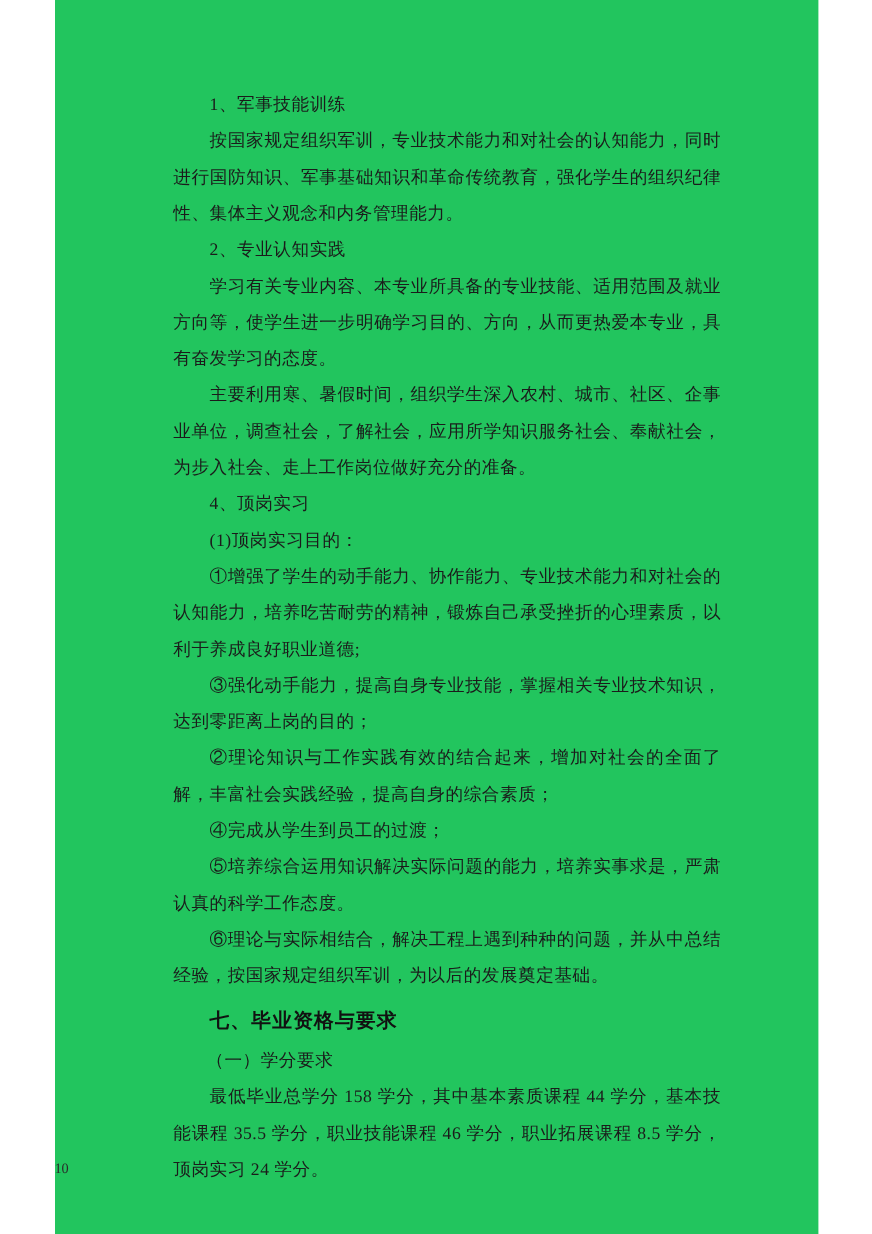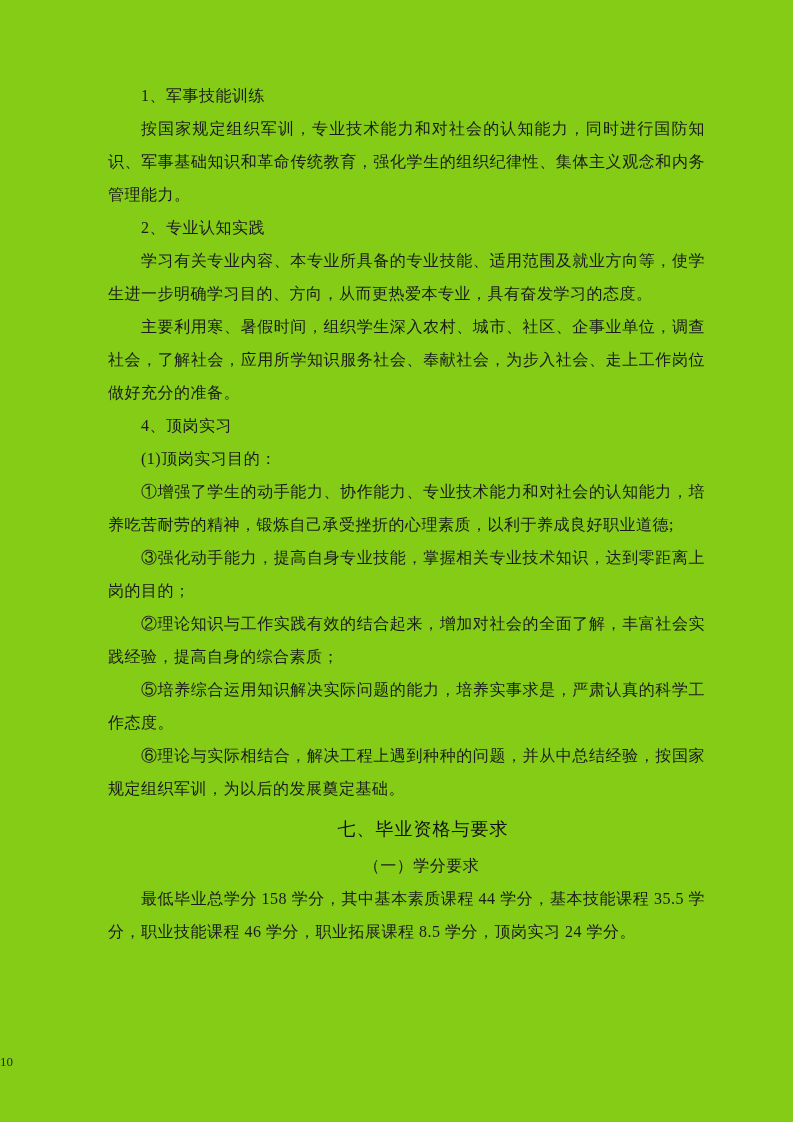--- a/index.html
+++ b/index.html
@@ -1,22 +1,22 @@
 <!DOCTYPE html>
 <html><head>
 <meta charset="utf-8">
 <style>
   * { margin: 0; padding: 0; box-sizing: border-box; }
   html, body { background: #ffffff; }
   .page {
     position: relative;
-    width: 793px;
+    width: 694px;
     height: 1122px;
     margin: 0 auto;
-    background: #84cc16;
+    background: #22c55e;
     padding: 79px 88px 0 108px;
     font-family: "Liberation Serif", "DejaVu Serif", serif;
     color: #1b1b1b;
     overflow: hidden;
   }
   .para {
     font-size: 16px;
     line-height: 33px;
     letter-spacing: 0.5px;
     text-align: justify;
@@ -24,34 +24,34 @@
   }
   .line-item {
     font-size: 16px;
     line-height: 33px;
     letter-spacing: 0.5px;
     text-align: left;
     text-indent: 33px;
   }
   .section-heading {
     font-size: 18px;
-    font-weight: 400;
+    font-weight: 700;
     line-height: 36px;
     letter-spacing: 1px;
-    text-align: center;
+    text-align: left;
     text-indent: 33px;
     margin-top: 6px;
     margin-bottom: 2px;
     color: #111111;
   }
   .subsection-heading {
     font-size: 16px;
     line-height: 33px;
     letter-spacing: 0.5px;
-    text-align: center;
+    text-align: left;
     text-indent: 30px;
   }
   .page-number {
     position: absolute;
     left: 0;
     right: 0;
     bottom: 50px;
     font-size: 13px;
     line-height: 20px;
     color: #2a2a2a;
@@ -69,20 +69,21 @@
   <p class="para">学习有关专业内容、本专业所具备的专业技能、适用范围及就业方向等，使学生进一步明确学习目的、方向，从而更热爱本专业，具有奋发学习的态度。</p>
 
   <p class="para">主要利用寒、暑假时间，组织学生深入农村、城市、社区、企事业单位，调查社会，了解社会，应用所学知识服务社会、奉献社会，为步入社会、走上工作岗位做好充分的准备。</p>
 
   <p class="line-item">4、顶岗实习</p>
   <p class="line-item">(1)顶岗实习目的：</p>
 
   <p class="para">①增强了学生的动手能力、协作能力、专业技术能力和对社会的认知能力，培养吃苦耐劳的精神，锻炼自己承受挫折的心理素质，以利于养成良好职业道德;</p>
   <p class="para">③强化动手能力，提高自身专业技能，掌握相关专业技术知识，达到零距离上岗的目的；</p>
   <p class="para">②理论知识与工作实践有效的结合起来，增加对社会的全面了解，丰富社会实践经验，提高自身的综合素质；</p>
+  <p class="para">④完成从学生到员工的过渡；</p>
   <p class="para">⑤培养综合运用知识解决实际问题的能力，培养实事求是，严肃认真的科学工作态度。</p>
   <p class="para">⑥理论与实际相结合，解决工程上遇到种种的问题，并从中总结经验，按国家规定组织军训，为以后的发展奠定基础。</p>
 
   <h2 class="section-heading">七、毕业资格与要求</h2>
 
   <p class="subsection-heading">（一）学分要求</p>
   <p class="para">最低毕业总学分 158 学分，其中基本素质课程 44 学分，基本技能课程 35.5 学分，职业技能课程 46 学分，职业拓展课程 8.5 学分，顶岗实习 24 学分。</p>
 
   <div class="page-number">10</div>
 

